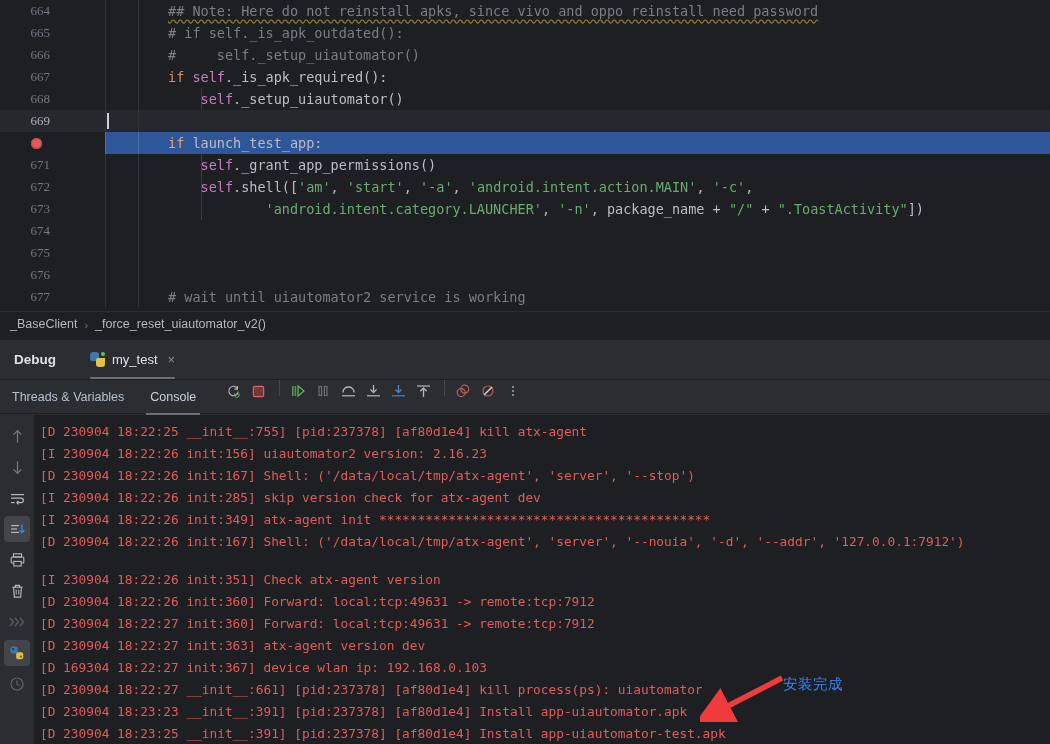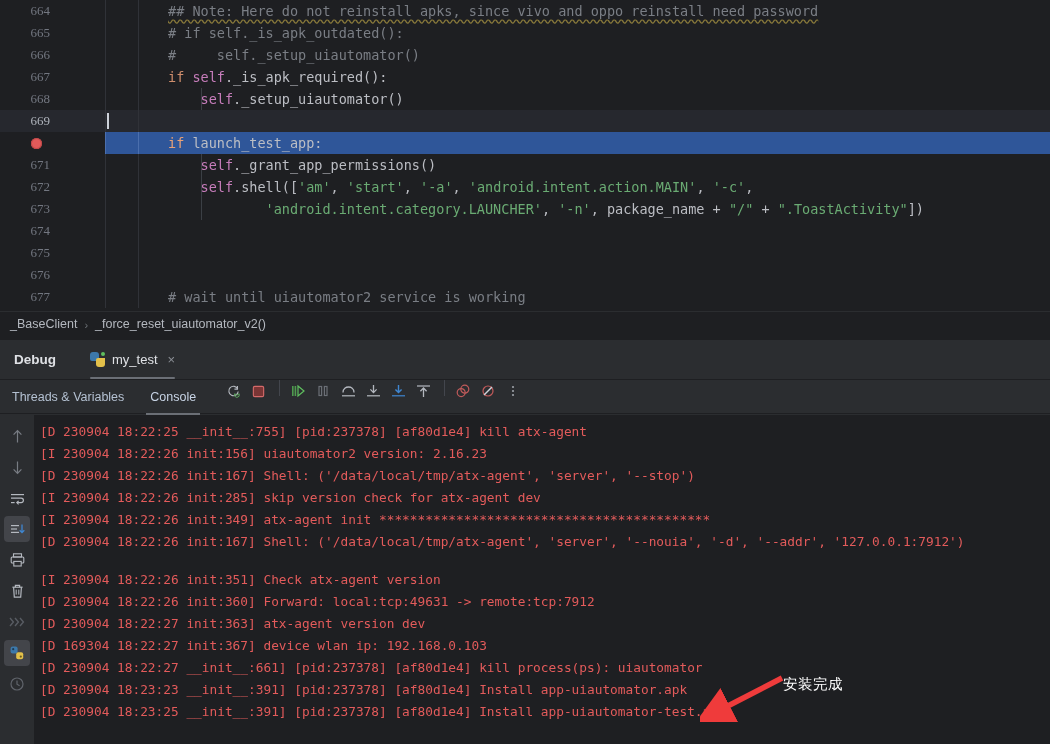--- a/index.html
+++ b/index.html
@@ -114,21 +114,21 @@
   .sbicon.sel { background:#43454a; }
   .console-body { position:relative; flex:1; overflow:hidden; padding-top:6px; }
   .logline {
     font-family:"DejaVu Sans Mono","Liberation Mono",monospace;
     font-size:12.8px; line-height:22px; white-space:pre;
     color:#e35b5b; padding-left:6px;
   }
 
   
   .anno-text {
-    position:absolute; left:783px; top:675px; color:#ffffff;
+    position:absolute; left:783px; top:675px; color:#3b82f6;
     font-size:14.5px; font-family:"DejaVu Sans", sans-serif;
     letter-spacing:0.5px;
   }
   .anno-arrow { position:absolute; left:700px; top:672px; }
 </style>
 </head>
 <body>
 
 <div id="app">
 
@@ -316,20 +316,21 @@
 
       <div class="console-body" id="console-body">
           <div class="logline" style="color: rgb(227, 91, 91);">[D 230904 18:22:25 __init__:755] [pid:237378] [af80d1e4] kill atx-agent</div>
           <div class="logline" style="color: rgb(227, 91, 91);">[I 230904 18:22:26 init:156] uiautomator2 version: 2.16.23</div>
           <div class="logline" style="color: rgb(227, 91, 91);">[D 230904 18:22:26 init:167] Shell: ('/data/local/tmp/atx-agent', 'server', '--stop')</div>
           <div class="logline" style="color: rgb(227, 91, 91);">[I 230904 18:22:26 init:285] skip version check for atx-agent dev</div>
           <div class="logline" style="color: rgb(227, 91, 91);">[I 230904 18:22:26 init:349] atx-agent init *******************************************</div>
           <div class="logline" style="color: rgb(227, 91, 91);">[D 230904 18:22:26 init:167] Shell: ('/data/local/tmp/atx-agent', 'server', '--nouia', '-d', '--addr', '127.0.0.1:7912')</div>
           <div class="logline" style="color: rgb(227, 91, 91); margin-top: 16px;">[I 230904 18:22:26 init:351] Check atx-agent version</div>
           <div class="logline" style="color: rgb(227, 91, 91);">[D 230904 18:22:26 init:360] Forward: local:tcp:49631 -&gt; remote:tcp:7912</div>
+          <div class="logline" style="color: rgb(227, 91, 91);">[D 230904 18:22:27 init:360] Forward: local:tcp:49631 -&gt; remote:tcp:7912</div>
           <div class="logline" style="color: rgb(227, 91, 91);">[D 230904 18:22:27 init:363] atx-agent version dev</div>
           <div class="logline" style="color: rgb(227, 91, 91);">[D 169304 18:22:27 init:367] device wlan ip: 192.168.0.103</div>
           <div class="logline" style="color: rgb(227, 91, 91);">[D 230904 18:22:27 __init__:661] [pid:237378] [af80d1e4] kill process(ps): uiautomator</div>
           <div class="logline" style="color: rgb(227, 91, 91);">[D 230904 18:23:23 __init__:391] [pid:237378] [af80d1e4] Install app-uiautomator.apk</div>
           <div class="logline" style="color: rgb(227, 91, 91);">[D 230904 18:23:25 __init__:391] [pid:237378] [af80d1e4] Install app-uiautomator-test.apk</div>
         </div>
     </div>
   </div>
 
   <svg class="anno-arrow" width="90" height="50">

